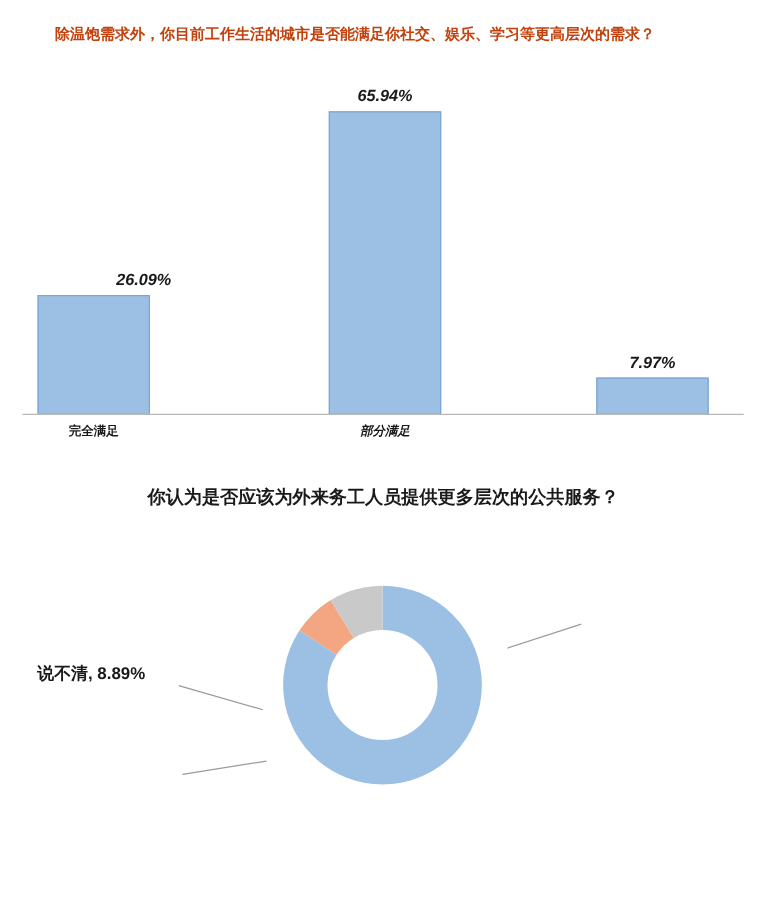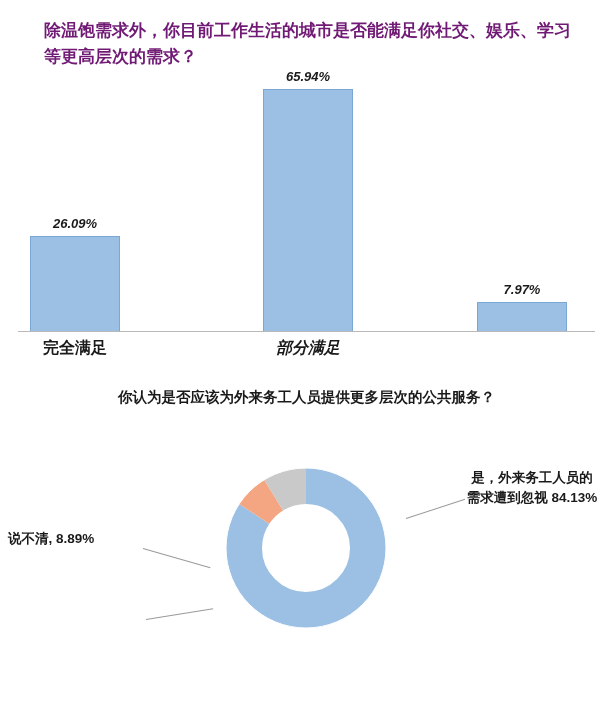--- a/index.html
+++ b/index.html
@@ -22,24 +22,24 @@
     left: 0;
     top: 0;
     width: 613px;
     height: 370px;
   }
   #bar-title {
     position: absolute;
     left: 44px;
     top: 18px;
     width: 530px;
-    font-size: 17px;
+    font-size: 12px;
     font-weight: bold;
     line-height: 1.55;
-    color: #701a75;
+    color: #c2410c;
   }
   #bar-plot {
     position: absolute;
     left: 0;
     top: 72px;
     width: 613px;
     height: 260px;
   }
   .bar-col {
     position: absolute;
@@ -69,21 +69,21 @@
     position: absolute;
     left: 18px;
     top: 331px;
     width: 577px;
     height: 1px;
     background: #b9b9b9;
   }
   .bar-cat {
     position: absolute;
     top: 338px;
-    font-size: 16px;
+    font-size: 10px;
     font-weight: bold;
     text-align: center;
     color: #1a1a1a;
   }
 
   
   #donut-block {
     position: absolute;
     left: 0;
     top: 378px;
@@ -116,21 +116,21 @@
   #label-yes {
     left: 466px;
     top: 90px;
     width: 132px;
     text-align: center;
   }
   #label-unclear {
     left: 8px;
     top: 151px;
     width: 130px;
-    text-align: left;
+    text-align: center;
   }
   #label-no {
     left: 6px;
     top: 211px;
     width: 134px;
     text-align: center;
   }
   .leader {
     position: absolute;
     background: #9a9a9a;
@@ -139,21 +139,21 @@
 </head>
 <body>
 
 <div id="bar-block">
 
   <div id="bar-title">除温饱需求外，你目前工作生活的城市是否能满足你社交、娱乐、学习等更高层次的需求？</div>
 
   <div id="bar-plot">
 
     <div class="bar-col" style="left:30px; width:90px; height:260px;">
-      <div class="bar-value" style="bottom:101px;">26.09%</div>
+      <div class="bar-value" style="bottom:101px;margin-left:40px;">26.09%</div>
       <div class="bar-rect" style="height:96px;"></div>
     </div>
 
     <div class="bar-col" style="left:263px; width:90px; height:260px;">
       <div class="bar-value" style="bottom:248px;">65.94%</div>
       <div class="bar-rect" style="height:243px;"></div>
     </div>
 
     <div class="bar-col" style="left:477px; width:90px; height:260px;">
       <div class="bar-value" style="bottom:35px;">7.97%</div>
@@ -183,16 +183,15 @@
 
       <circle cx="110" cy="110" r="62" fill="none" stroke="#c9c9c9" stroke-width="36" stroke-dasharray="34.63 354.93" stroke-dashoffset="-354.94"></circle>
       <circle cx="110" cy="110" r="80" fill="none" stroke="#ffffff" stroke-width="1"></circle>
     </g>
   </svg>
 
   <div class="leader" style="left:406px; top:140px; width:62px; height:1px; transform:rotate(-18deg); transform-origin:left center;"></div>
   <div class="leader" style="left:143px; top:170px; width:70px; height:1px; transform:rotate(16deg); transform-origin:left center;"></div>
   <div class="leader" style="left:146px; top:241px; width:68px; height:1px; transform:rotate(-9deg); transform-origin:left center;"></div>
 
-  <div class="donut-label" id="label-yes">是，外来务工人员的需求遭到忽视 84.13%</div>
   <div class="donut-label" id="label-unclear">说不清, 8.89%</div>
 
 </div>
 
 </body></html>

